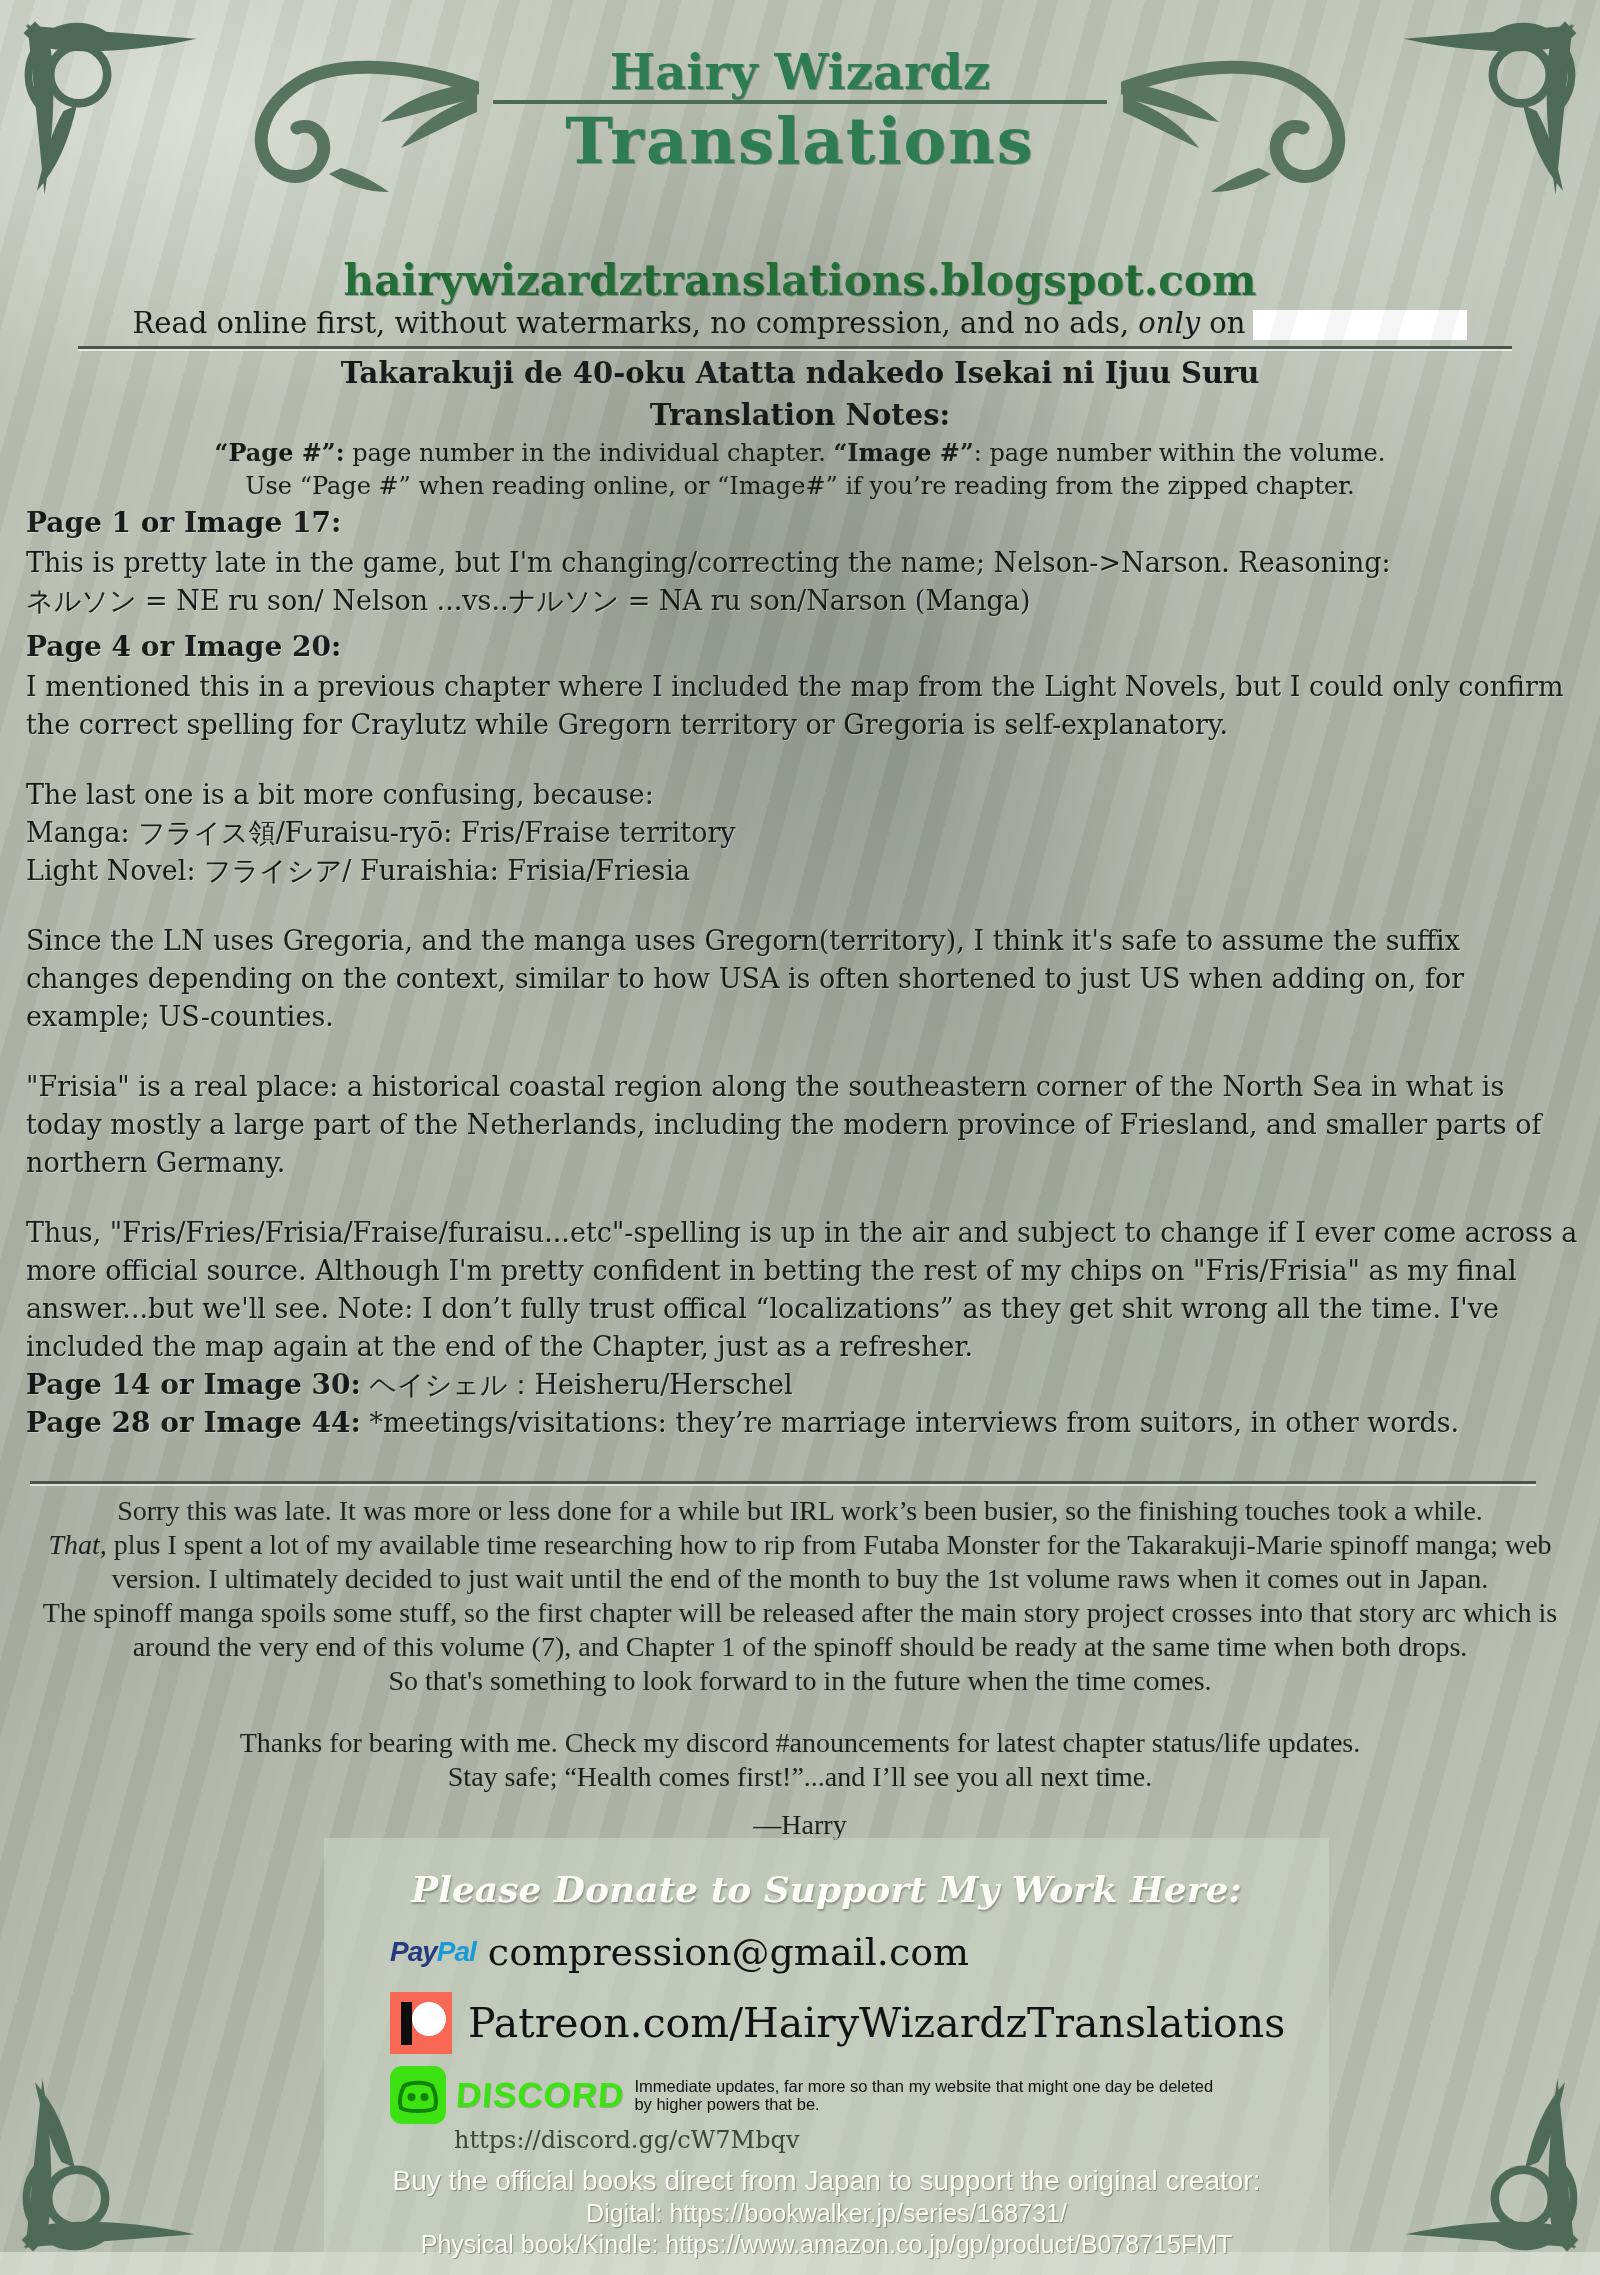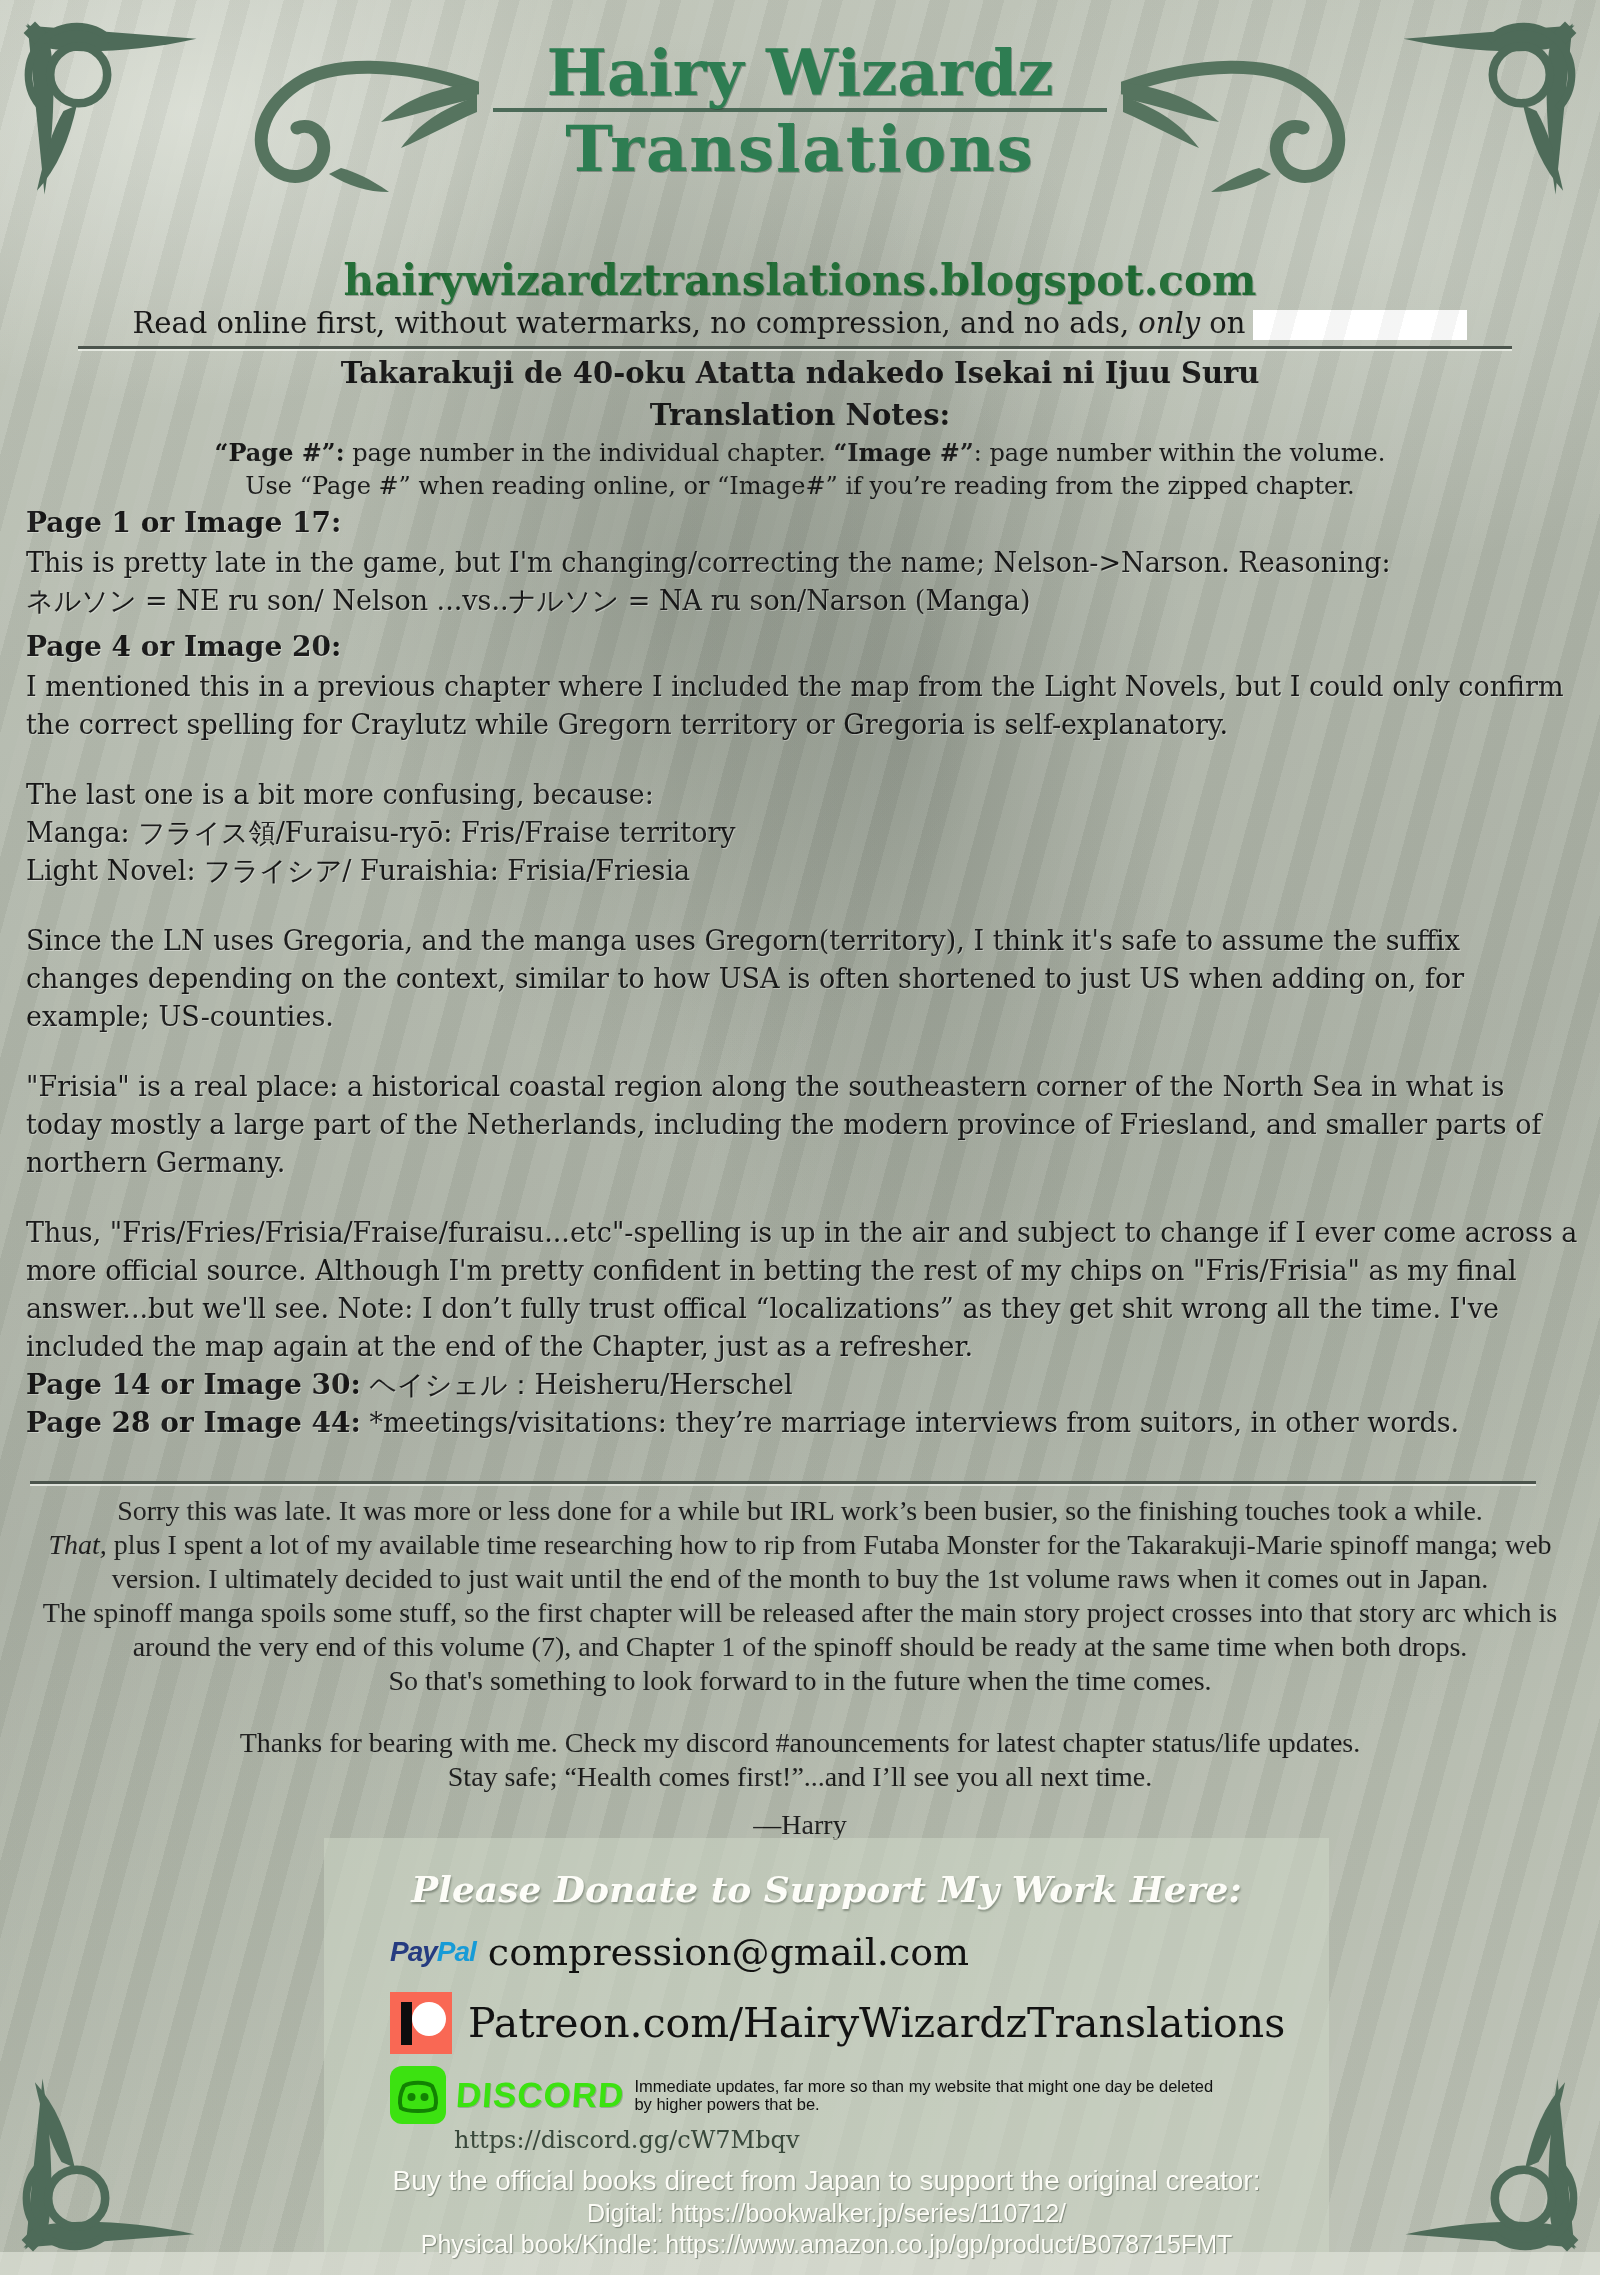--- a/index.html
+++ b/index.html
@@ -24,21 +24,21 @@
   }
   
   .corner{position:absolute;width:190px;height:190px;z-index:3;}
   .c-tl{top:14px;left:16px;}
   .c-tr{top:14px;right:16px;transform:scaleX(-1);}
   .c-bl{bottom:16px;left:14px;transform:scaleY(-1);}
   .c-br{bottom:16px;right:14px;transform:scale(-1,-1);}
   
   .logo-row{position:absolute;top:26px;left:0;right:0;display:flex;justify-content:center;align-items:center;gap:6px;z-index:2;}
   .logo-center{width:630px;text-align:center;}
-  .logo1{font-size:64px;line-height:1.02;font-weight:600;color:#2e7d52;text-shadow:1px 1px 0 rgba(30,50,38,.35);}
+  .logo1{font-size:48px;line-height:1.02;font-weight:600;color:#2e7d52;text-shadow:1px 1px 0 rgba(30,50,38,.35);}
   .logo-divider{height:4px;background:#4c6a58;margin:3px 8px;}
   .logo2{font-size:64px;line-height:1.05;font-weight:600;color:#2e7d52;letter-spacing:2px;text-shadow:1px 1px 0 rgba(30,50,38,.35);}
   .website{position:absolute;top:256px;left:0;right:0;text-align:center;font-size:42px;font-weight:700;color:#1d6a32;text-shadow:1px 1px 0 rgba(20,40,25,.3);}
   .tagline{position:absolute;top:306px;left:0;right:0;text-align:center;font-size:29px;color:#131313;}
   .redacted-box{display:inline-block;width:214px;height:30px;background:#ffffff;vertical-align:-7px;margin-left:8px;}
   .rule{position:absolute;height:3px;background:#4b544c;box-shadow:0 2px 0 rgba(242,244,238,.75);z-index:1;}
   .rule1{top:346px;left:78px;right:88px;}
   .rule2{top:1481px;left:30px;right:64px;}
   
   .series-title{position:absolute;top:356px;left:0;right:0;text-align:center;font-size:29px;font-weight:800;}
@@ -212,18 +212,18 @@
         <circle cx="21.5" cy="31" r="4" fill="#128203"></circle>
         <circle cx="34.5" cy="31" r="4" fill="#128203"></circle>
       </svg>
       <span class="dis-word">DISCORD</span>
       <span class="dis-note">Immediate updates, far more so than my website that might one day be deleted by higher powers that be.</span>
     </div>
     <div class="dis-link">https://discord.gg/cW7Mbqv</div>
 
     <div class="buy-block">
       <div class="buy-1">Buy the official books direct from Japan to support the original creator:</div>
-      <div class="buy-2">Digital: https://bookwalker.jp/series/110712/</div>
+      <div class="buy-2">Digital: https://bookwalker.jp/series/168731/</div>
       <div class="buy-3">Physical book/Kindle: https://www.amazon.co.jp/gp/product/B078715FMT</div>
     </div>
   </div>
 
 </div>
 
 </body></html>

